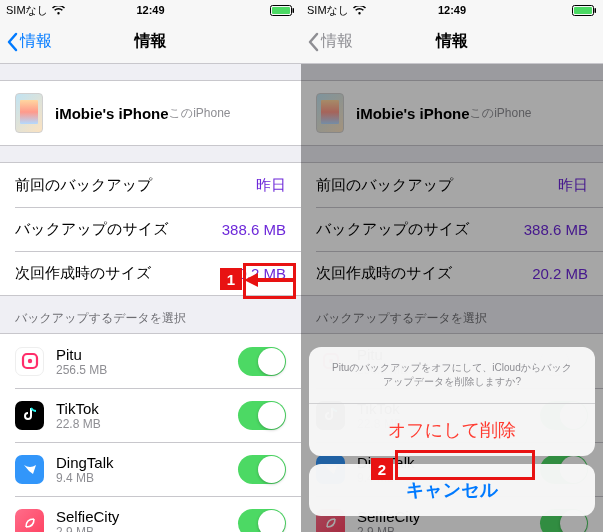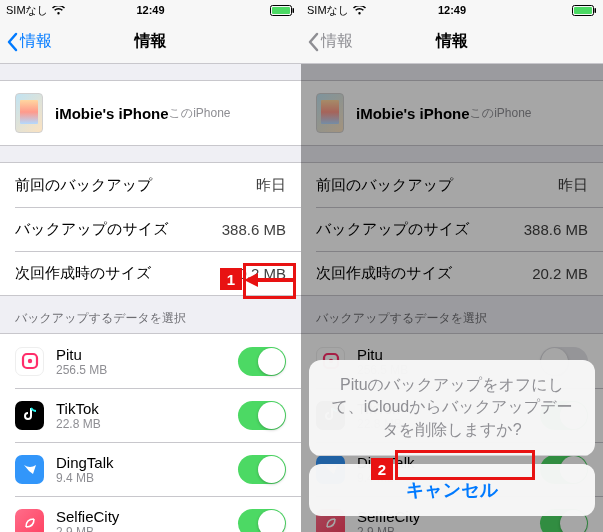--- a/index.html
+++ b/index.html
@@ -19,21 +19,21 @@
   .nav-back svg { margin-right: 2px; }
   .nav-title { font-size: 16px; font-weight: 600; }
 
   .scroll { height: calc(532px - 64px); overflow: hidden; }
 
   .section-gap { height: 16px; }
   .group { background: #fff; border-top: 0.5px solid #c8c7cc; border-bottom: 0.5px solid #c8c7cc; }
   .row { display: flex; align-items: center; padding: 0 15px; min-height: 44px; position: relative; }
   .row + .row::before { content: ""; position: absolute; top: 0; left: 15px; right: 0; height: 0.5px; background: #c8c7cc; }
   .row .label { font-size: 15px; color: #000; }
-  .row .value { margin-left: auto; font-size: 15px; color: #404040; }
+  .row .value { margin-left: auto; font-size: 15px; color: #6d28d9; }
   .device-row { padding: 12px 15px; }
   .dev-icon { width: 28px; height: 40px; border-radius: 4px; margin-right: 12px; background: linear-gradient(135deg,#c1e3f2,#fce2c0); border: 1px solid #d0d0d0; position: relative; overflow: hidden; }
   .dev-icon::after { content: ""; position: absolute; inset: 6px 4px 8px; background: linear-gradient(180deg,#ffd6a0,#ff9a8b,#b3d9ff); border-radius: 1px; }
   .dev-text { display: flex; flex-direction: row; }
   .dev-title { font-size: 15px; font-weight: 600; }
   .dev-sub { font-size: 12px; color: #8e8e93; }
 
   .section-header { font-size: 12px; color: #6d6d72; padding: 14px 15px 6px; }
 
   .app-row { padding: 4px 15px; min-height: 54px; }
@@ -47,21 +47,21 @@
   .switch.off::after { right: auto; left: 1px; }
 
   
   .anno-box { position: absolute; border: 3px solid #e81212; z-index: 20; }
   .anno-num { position: absolute; width: 22px; height: 22px; background: #e81212; color: #fff; font-weight: 900; font-size: 15px; display: flex; align-items: center; justify-content: center; z-index: 21; font-family: Arial, sans-serif; }
   .anno-arrow { position: absolute; z-index: 20; }
 
   
   .sheet { position: absolute; left: 8px; right: 8px; bottom: 8px; z-index: 30; }
   .sheet-grp { background: rgba(248,248,248,0.97); border-radius: 12px; overflow: hidden; margin-bottom: 8px; }
-  .sheet-msg { font-size: 16px; color: #8e8e93; text-align: center; padding: 14px 18px; line-height: 1.4; border-bottom: 0.5px solid #d0d0d2; }
+  .sheet-msg { font-size: 10px; color: #8e8e93; text-align: center; padding: 14px 18px; line-height: 1.4; border-bottom: 0.5px solid #d0d0d2; }
   .sheet-btn { text-align: center; padding: 14px 0; font-size: 18px; }
   .sheet-btn.dest { color: #ff3b30; }
   .sheet-btn.cancel { color: #007aff; font-weight: 600; }
 
   
   .ic-pitu { background: #fff; border: 1px solid #eee; }
   .ic-tiktok { background: #000; }
   .ic-dingtalk { background: #3296fa; }
   .ic-selfiecity { background: linear-gradient(135deg,#ff6d8a,#ff4060); }
 
@@ -308,20 +308,23 @@
               <span class="app-size">2.9 MB</span>
             </div>
           <div class="switch"></div>
         </div>
       </div>
     </div>
 
     <div class="sheet">
       <div class="sheet-grp">
         <div class="sheet-msg">Pituのバックアップをオフにして、iCloudからバックアップデータを削除しますか?</div>
+        <div class="sheet-btn dest">
+          <span>オフにして削除</span>
+        </div>
       </div>
       <div class="sheet-grp">
         <div class="sheet-btn cancel">
           <span>キャンセル</span>
         </div>
       </div>
     </div>
 
     <div class="anno-num" style="left:70px; top:458px; z-index:40;">2</div>
     <div class="anno-box" style="left:94px; top:450px; width:140px; height:30px; z-index:40;"></div>

